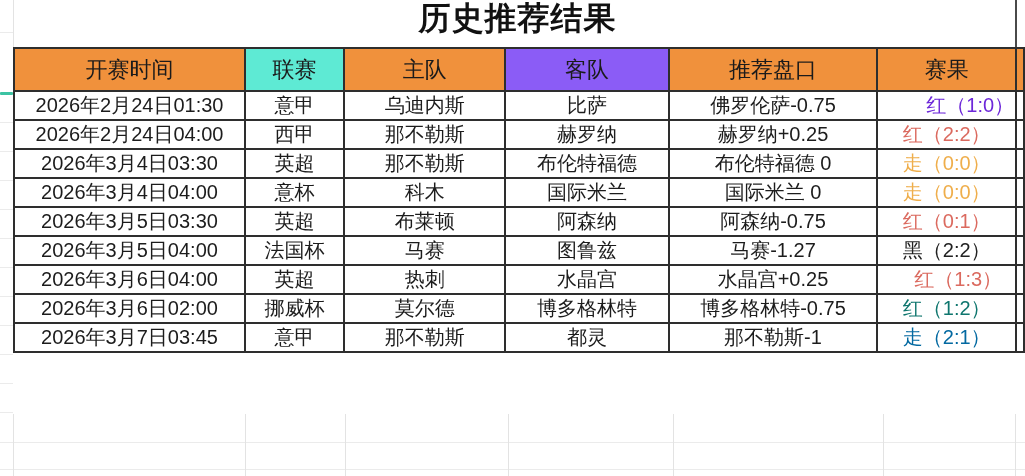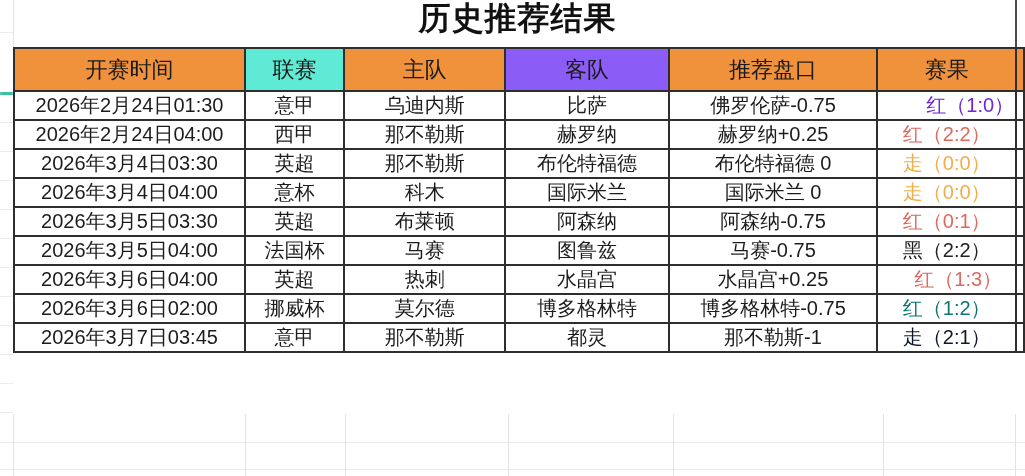--- a/index.html
+++ b/index.html
@@ -164,21 +164,21 @@
     <td>阿森纳-0.75</td>
     <td class="res" style="color: rgb(219, 106, 95);">红（0:1）</td>
     <td class="cutoff"></td>
   </tr>
 
   <tr>
     <td>2026年3月5日04:00</td>
     <td>法国杯</td>
     <td>马赛</td>
     <td>图鲁兹</td>
-    <td>马赛-0.75</td>
+    <td>马赛-1.27</td>
     <td class="res" style="color: rgb(34, 34, 34);">黑（2:2）</td>
     <td class="cutoff"></td>
   </tr>
 
   <tr>
     <td>2026年3月6日04:00</td>
     <td>英超</td>
     <td>热刺</td>
     <td>水晶宫</td>
     <td>水晶宫+0.25</td>
@@ -195,21 +195,21 @@
     <td class="res" style="color: #0f766e;">红（1:2）</td>
     <td class="cutoff"></td>
   </tr>
 
   <tr>
     <td>2026年3月7日03:45</td>
     <td>意甲</td>
     <td>那不勒斯</td>
     <td>都灵</td>
     <td>那不勒斯-1</td>
-    <td class="res" style="color: #0f172a;">走（2:1）</td>
+    <td class="res" style="color: #0369a1;">走（2:1）</td>
     <td class="cutoff"></td>
   </tr>
 
 
 </tbody>
   </table>
 
 </div>
 
 </body></html>

